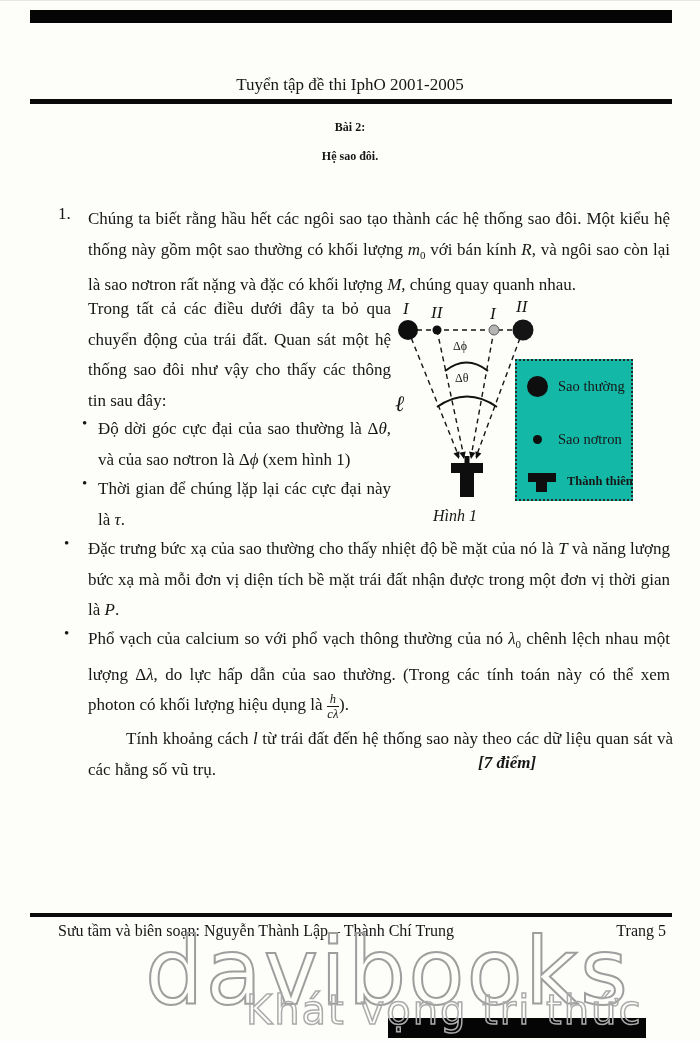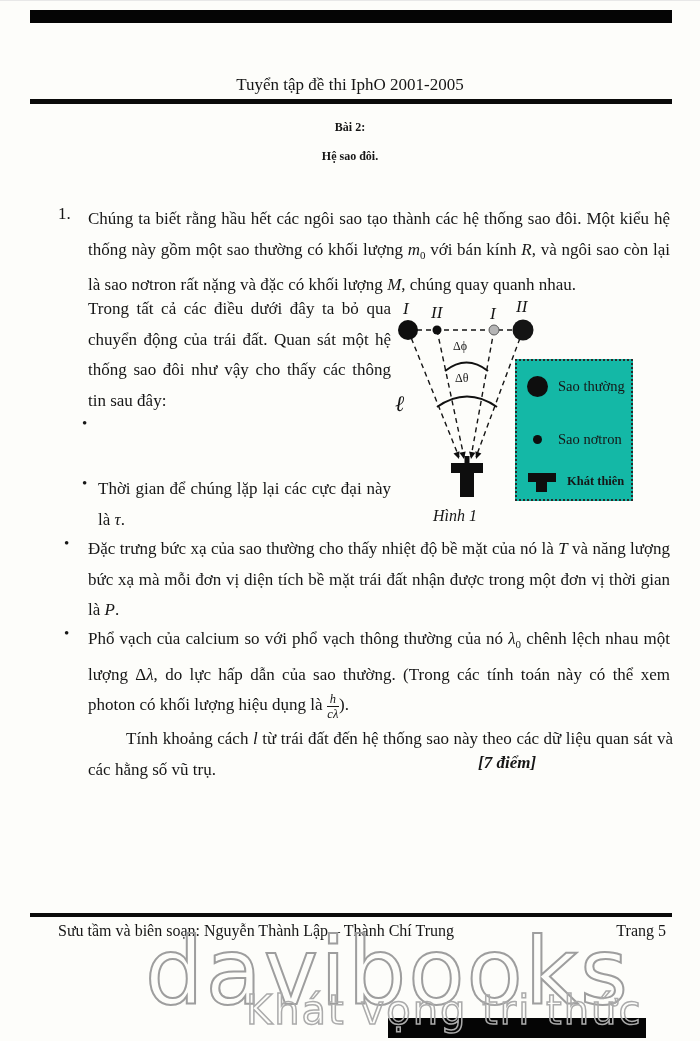--- a/index.html
+++ b/index.html
@@ -59,20 +59,21 @@
 
   <div class="abs center ttl" style="top:119px;">Bài 2:</div>
   <div class="abs center ttl" style="top:148px;">Hệ sao đôi.</div>
 
   <div class="abs marker" style="left:58px; top:203px;">1.</div>
   <div class="abs body-text" style="left:88px; top:203px; width:582px;">Chúng ta biết rằng hầu hết các ngôi sao tạo thành các hệ thống sao đôi. Một kiểu hệ thống này gồm một sao thường có khối lượng <i>m</i><sub>0</sub> với bán kính <i>R</i>, và ngôi sao còn lại là sao nơtron rất nặng và đặc có khối lượng <i>M</i>, chúng quay quanh nhau.</div>
 
   <div class="abs body-text" style="left:88px; top:293px; width:303px;">Trong tất cả các điều dưới đây ta bỏ qua chuyển động của trái đất. Quan sát một hệ thống sao đôi như vậy cho thấy các thông tin sau đây:</div>
 
   <div class="abs bullet-dot" style="left:82px; top:414px;">•</div>
+  <div class="abs body-text" style="left:98px; top:413px; width:293px;">Độ dời góc cực đại của sao thường là Δ<i>θ</i>, và của sao nơtron là Δ<i>ϕ</i> (xem hình 1)</div>
 
   <div class="abs bullet-dot" style="left:82px; top:474px;">•</div>
   <div class="abs body-text" style="left:98px; top:473px; width:293px;">Thời gian để chúng lặp lại các cực đại này là <i>τ</i>.</div>
 
   <div class="abs figure">
     <svg width="285" height="235" viewBox="0 0 285 235">
       <g stroke="#141414" stroke-width="1.4" stroke-dasharray="5 4" fill="none">
         <line x1="15" y1="33" x2="130" y2="33"></line>
         <line x1="15" y1="33" x2="66" y2="160"></line>
         <line x1="44" y1="33" x2="71" y2="160"></line>
@@ -114,21 +115,21 @@
     </div>
     <div class="legend-row" style="top:70px;">
       <span class="sym-dot"></span>
       <span class="legend-label">Sao nơtron</span>
     </div>
     <div class="legend-row" style="top:108px;">
       <svg width="30" height="24" viewBox="0 0 30 24">
         <rect x="1" y="4" width="28" height="9" fill="#0e0e0e"></rect>
         <rect x="9" y="13" width="11" height="10" fill="#0e0e0e"></rect>
       </svg>
-      <span class="legend-label bold">Khát thiên</span>
+      <span class="legend-label bold">Thành thiên</span>
     </div>
   </div>
 
   <div class="abs bullet-dot" style="left:64px; top:534px;">•</div>
   <div class="abs body-text" style="left:88px; top:533px; width:582px;">Đặc trưng bức xạ của sao thường cho thấy nhiệt độ bề mặt của nó là <i>T</i> và năng lượng bức xạ mà mỗi đơn vị diện tích bề mặt trái đất nhận được trong một đơn vị thời gian là <i>P</i>.</div>
 
   <div class="abs bullet-dot" style="left:64px; top:624px;">•</div>
   <div class="abs body-text" style="left:88px; top:623px; width:582px;">Phổ vạch của calcium so với phổ vạch thông thường của nó <i>λ</i><sub>0</sub> chênh lệch nhau một lượng Δ<i>λ</i>, do lực hấp dẫn của sao thường. (Trong các tính toán này có thể xem photon có khối lượng hiệu dụng là <span class="frac">
         <span class="fnum">h</span>
         <span class="fden">cλ</span>

